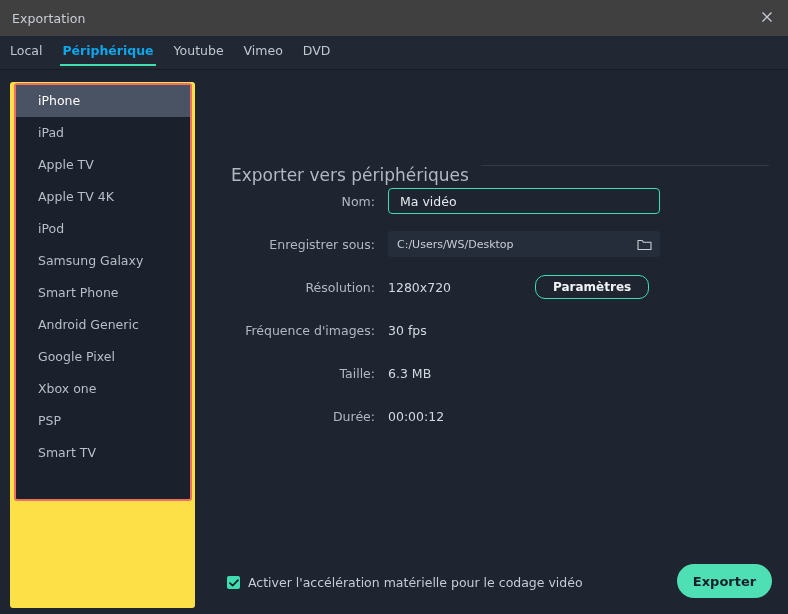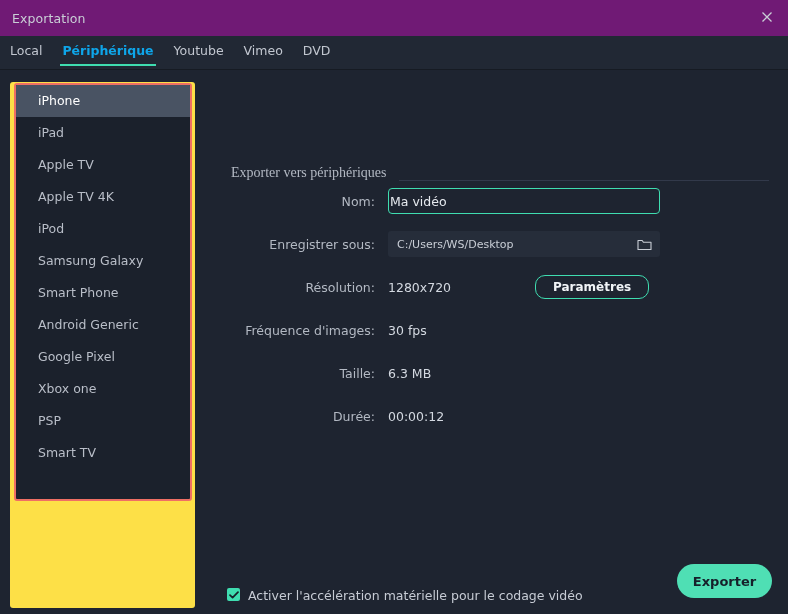--- a/index.html
+++ b/index.html
@@ -20,21 +20,21 @@
     inset: 0;
     background: #212834;
     display: flex;
     flex-direction: column;
   }
 
   
   .titlebar {
     height: 36px;
     flex: 0 0 36px;
-    background: #701a75;
+    background: #404040;
     display: flex;
     align-items: center;
     position: relative;
   }
   .titlebar-title {
     font-size: 12.5px;
     color: #c9ced6;
     margin-left: 12px;
     letter-spacing: 0.1px;
   }
@@ -136,24 +136,23 @@
     right: 16px;
     top: 0;
     bottom: 0;
   }
   .section-head {
     position: absolute;
     left: 21px;
     top: 95px;
     right: 0;
     display: flex;
-    align-items: flex-end;
-    font-size: 14px;
+    align-items: flex-start;
+    font-size: 17px;
     color: #b3b9c3;
-    font-family: Liberation Serif, serif;
   }
   .section-head .line {
     flex: 1 1 auto;
     height: 1px;
     background: #32394a;
     margin-left: 12px;
     margin-right: 3px;
   }
 
   .form {
@@ -185,21 +184,21 @@
   .name-input {
     width: 272px;
     height: 26px;
     box-sizing: border-box;
     background: #1e2430;
     border: 1px solid #3fddb0;
     border-radius: 4px;
     color: #e6eaef;
     font-size: 12.5px;
     font-family: inherit;
-    padding: 0 1px;
+    padding: 0 11px;
     outline: none;
     caret-color: #e6eaef;
   }
   .path-box {
     width: 272px;
     height: 26px;
     box-sizing: border-box;
     background: #262d3a;
     border-radius: 3px;
     display: flex;
@@ -241,22 +240,23 @@
   .footer {
     position: absolute;
     left: 210px;
     right: 16px;
     bottom: 0;
     height: 56px;
   }
   .hw-check {
     position: absolute;
     left: 17px;
-    top: 30px;
-    display: flex;
+    top: 17px;
+    display: flex;
+    align-items: center;
     cursor: pointer;
     font-size: 12.5px;
     color: #c6cbd4;
     white-space: nowrap;
   }
   .cbox {
     width: 13px;
     height: 13px;
     border-radius: 2px;
     background: #3fddb0;

